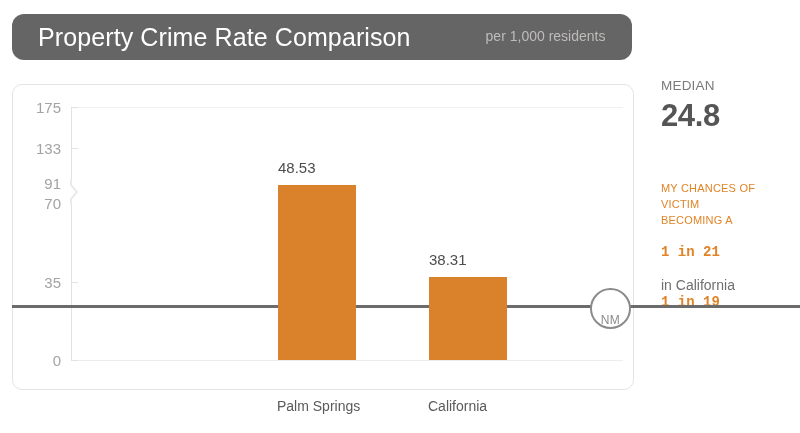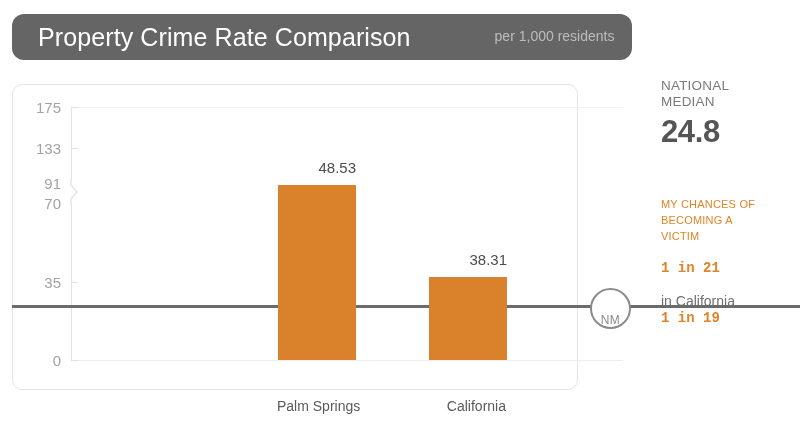--- a/index.html
+++ b/index.html
@@ -35,32 +35,31 @@
     color: #ffffff;
     font-size: 25px;
     font-weight: 400;
     letter-spacing: 0.1px;
     white-space: nowrap;
   }
   #header-subtitle {
     color: #bdbcbb;
     font-size: 14px;
     font-weight: 400;
-    margin-left: 9px;
     white-space: nowrap;
     padding-bottom: 2px;
     padding-left: 43px;
   }
 
   
   #chart-panel {
     position: absolute;
     left: 12px;
     top: 84px;
-    width: 566px;
+    width: 622px;
     height: 306px;
     border: 1px solid #e4e4e4;
     border-radius: 10px;
     box-sizing: border-box;
     background: #fff;
   }
 
   
   #plot-area {
     position: absolute;
@@ -160,29 +159,29 @@
   
   .bar {
     position: absolute;
     background: #d9822b;
     z-index: 2;
   }
   .bar-value {
     position: absolute;
     color: #4d4d4d;
     font-size: 15px;
-    text-align: right;
+    text-align: left;
     white-space: nowrap;
     z-index: 2;
   }
   .cat-label {
     position: absolute;
     color: #5a5a5a;
     font-size: 14px;
-    text-align: right;
+    text-align: left;
     white-space: nowrap;
   }
 
   
   #sidebar {
     position: absolute;
     left: 661px;
     top: 78px;
     width: 135px;
   }
@@ -277,29 +276,28 @@
 <div id="median-line"></div>
 <div id="nm-marker">
   <span id="nm-marker-label">NM</span>
 </div>
 
 <div class="cat-label" style="left:277px; top:398px; width:78px;">Palm Springs</div>
 <div class="cat-label" style="left:428px; top:398px; width:78px;">California</div>
 
 <div id="sidebar">
   <div class="side-kicker">
-    <div>NATIONAL</div>
     <div>MEDIAN</div>
   </div>
   <div id="national-median-value">24.8</div>
 
   <div id="chances-heading">
     <div>MY CHANCES OF</div>
+    <div>VICTIM</div>
     <div>BECOMING A</div>
-    <div>VICTIM</div>
   </div>
 
   <div class="chance-block">
     <div class="chance-odds">1 in 21</div>
   </div>
 
   <div class="chance-block">
     <div class="chance-place">in California</div>
     <div class="chance-odds">1 in 19</div>
   </div>

